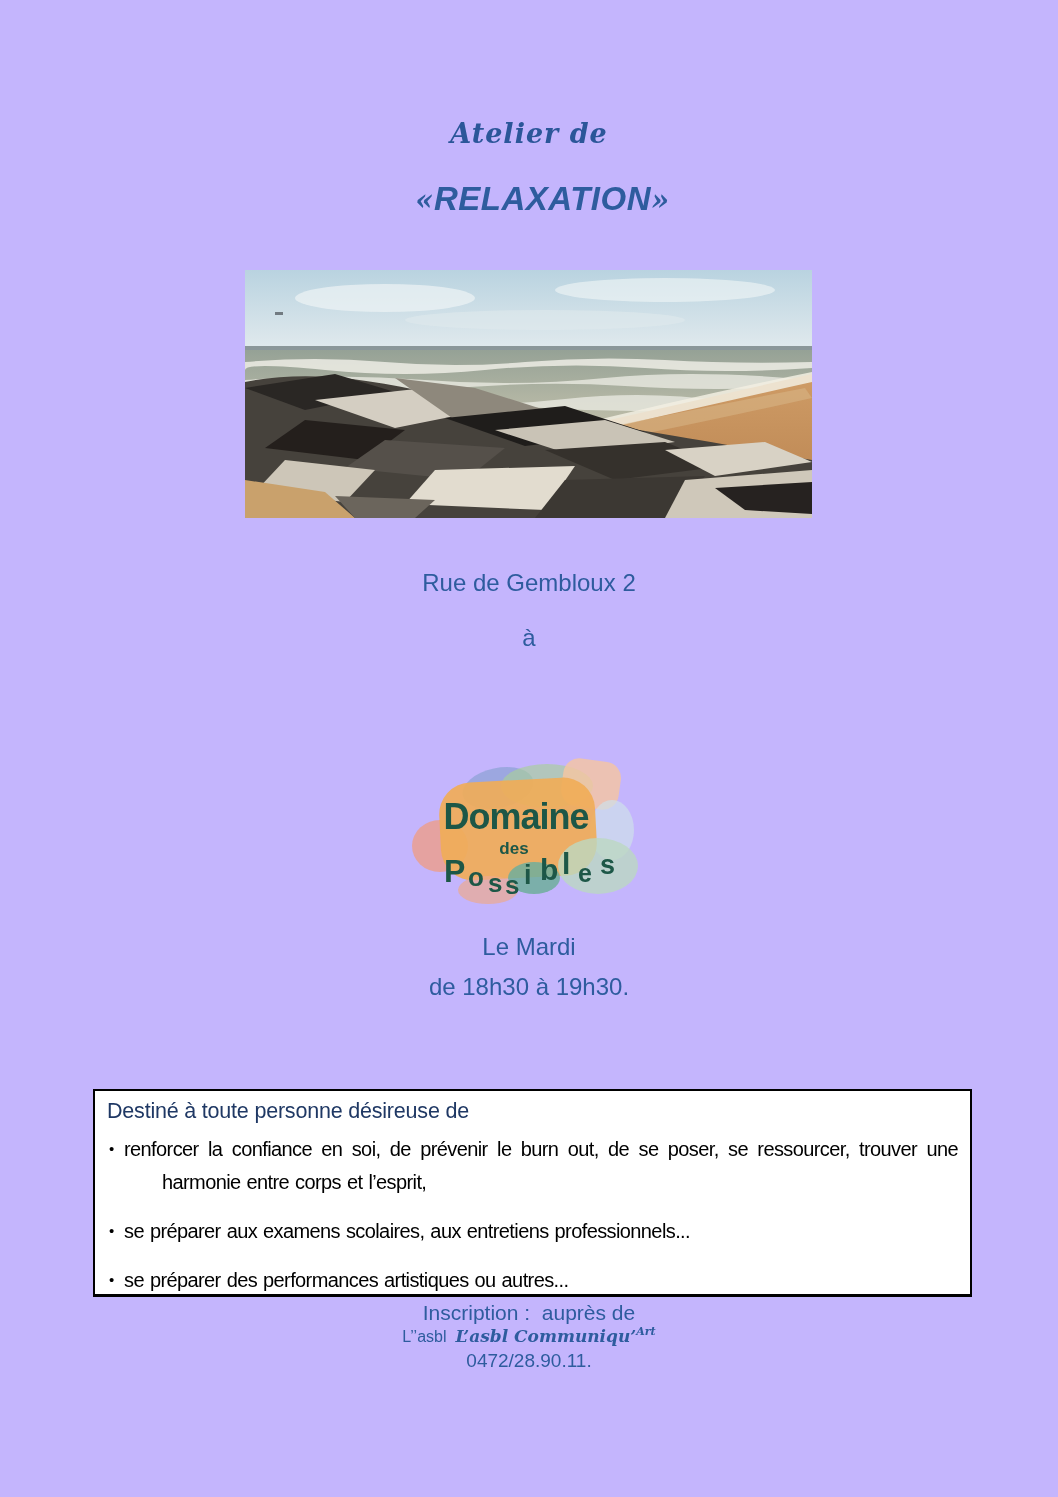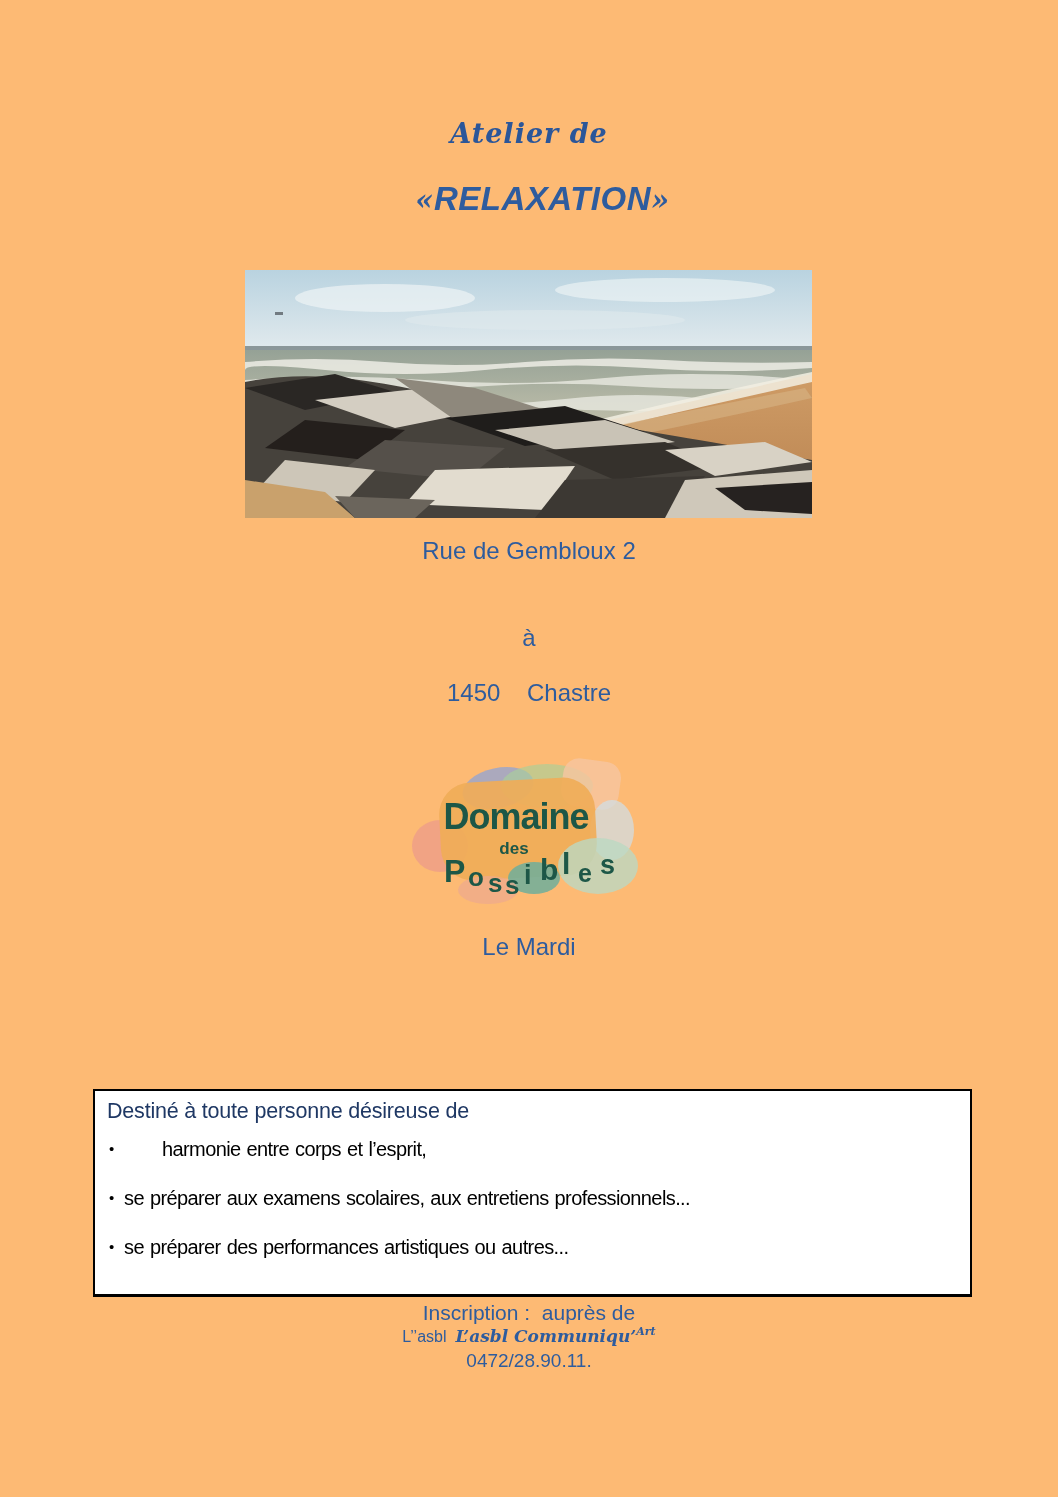--- a/index.html
+++ b/index.html
@@ -1,21 +1,21 @@
 <!DOCTYPE html>
 <html><head>
 <meta charset="utf-8">
 <style>
   * { margin: 0; padding: 0; box-sizing: border-box; }
   html, body { background: #888; }
   .page {
     position: relative;
     width: 1058px;
     height: 1497px;
-    background: #fdba74;
+    background: #c4b5fd;
     margin: 0 auto;
     overflow: hidden;
     font-family: "Liberation Sans", sans-serif;
   }
   .abs { position: absolute; }
   .centerline { left: 0; right: 0; text-align: center; }
 
   .title-serif {
     top: 118px;
     font-family: "DejaVu Serif", serif;
@@ -44,21 +44,21 @@
   .photo-wrap {
     left: 245px; top: 270px;
     width: 567px; height: 248px;
   }
 
   .blue-line {
     font-size: 24px;
     color: #2e5c9e;
     white-space: pre;
   }
-  .addr1 { top: 537px; }
+  .addr1 { top: 569px; }
   .addr2 { top: 624px; }
   .addr3 { top: 679px; }
   .sched1 { top: 921px; margin-top: 12px; }
   .sched2 { top: 973px; }
 
   .logo-wrap { left: 412px; top: 758px; width: 228px; height: 152px; }
 
   .info-box {
     left: 93px; top: 1075px;
     width: 879px; height: 208px;
@@ -170,21 +170,20 @@
       <polygon points="440,210 567,200 567,248 420,248" fill="#cfc8ba"></polygon>
       <polygon points="470,218 567,212 567,244 500,240" fill="#262220"></polygon>
       <polygon points="40,190 130,200 100,232 10,222" fill="#cdc6b8"></polygon>
       <polygon points="0,210 80,222 110,248 0,248" fill="#c9a16c"></polygon>
       <polygon points="90,226 190,230 170,248 110,248" fill="#6b655c"></polygon>
     </svg>
   </div>
 
   <div class="abs centerline blue-line addr1">Rue de Gembloux 2</div>
   <div class="abs centerline blue-line addr2">à</div>
-  <div class="abs centerline blue-line addr3">1450    Chastre</div>
 
   <div class="abs logo-wrap">
     <svg width="228" height="152" viewBox="0 0 228 152" xmlns="http://www.w3.org/2000/svg">
       <g>
         <ellipse cx="86" cy="30" rx="36" ry="20" fill="#8fa3d6" opacity="0.75" transform="rotate(-12 86 30)"></ellipse>
         <ellipse cx="135" cy="28" rx="46" ry="22" fill="#a9cf9a" opacity="0.65"></ellipse>
         <rect x="150" y="2" width="58" height="48" rx="16" fill="#f6c6a0" opacity="0.8" transform="rotate(8 179 26)"></rect>
         <ellipse cx="200" cy="72" rx="22" ry="30" fill="#cfe0ea" opacity="0.7"></ellipse>
         <ellipse cx="28" cy="88" rx="28" ry="26" fill="#ee9d88" opacity="0.8"></ellipse>
         <rect x="28" y="22" width="156" height="98" rx="32" fill="#f0ad58" opacity="0.92" transform="rotate(-3 106 71)"></rect>
@@ -204,27 +203,29 @@
           <text x="128" y="122" font-size="30">b</text>
           <text x="150" y="116" font-size="30">l</text>
           <text x="166" y="124" font-size="25">e</text>
           <text x="188" y="116" font-size="27">s</text>
         </g>
       </g>
     </svg>
   </div>
 
   <div class="abs centerline blue-line sched1">Le Mardi</div>
+  <div class="abs centerline blue-line sched2">de 18h30 à 19h30.</div>
 
   <div class="abs info-box">
     <div class="info-heading">Destiné à toute personne désireuse de</div>
 
     <div class="bullet-row">
       <span class="bdot">•</span>
       <div class="btext">
+        <div class="jline">renforcer la confiance en soi, de prévenir le burn out, de se poser, se ressourcer, trouver une</div>
         <div class="iline">harmonie entre corps et l’esprit,</div>
       </div>
     </div>
 
     <div class="bullet-row gap">
       <span class="bdot">•</span>
       <div class="btext">
         <div>se préparer aux examens scolaires, aux entretiens professionnels...</div>
       </div>
     </div>

